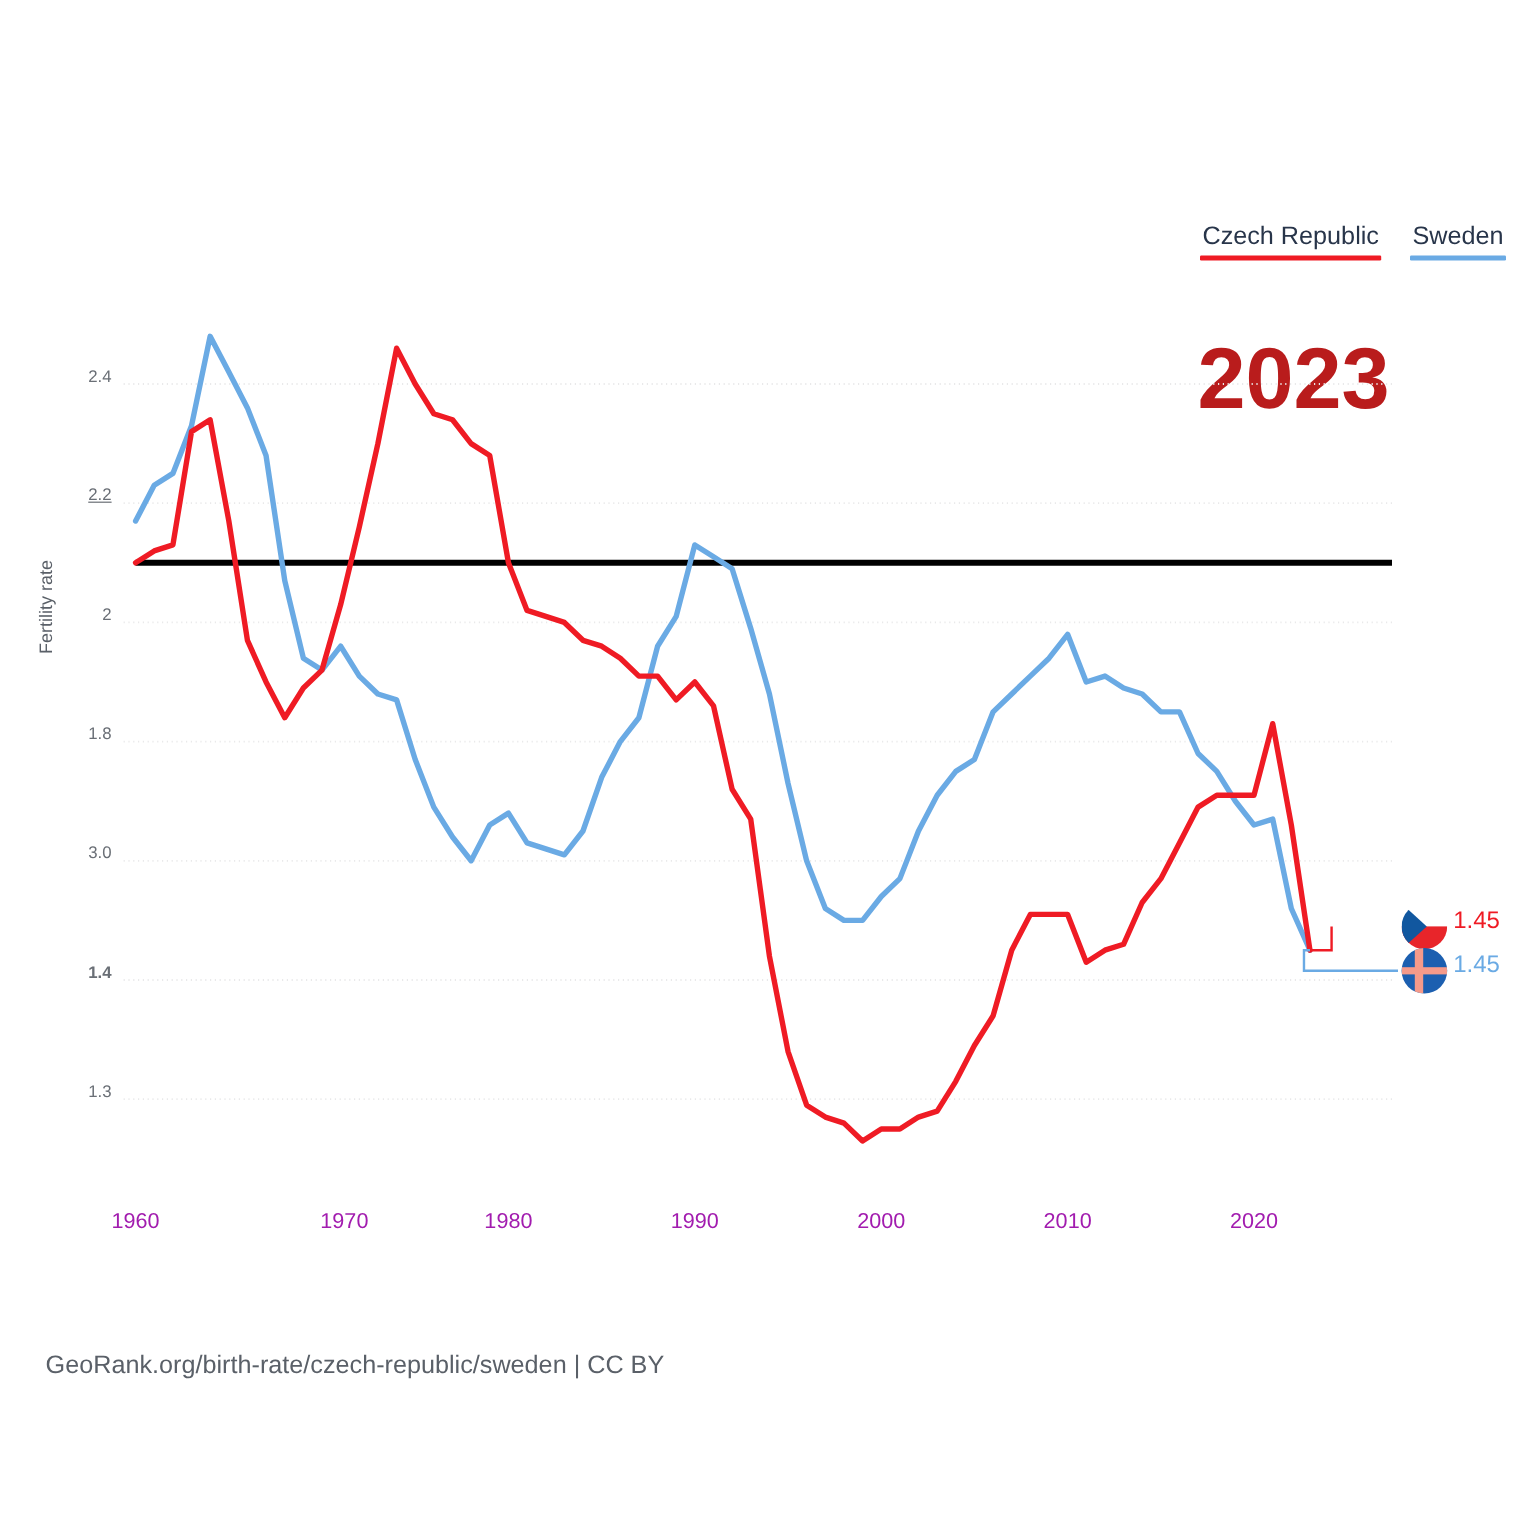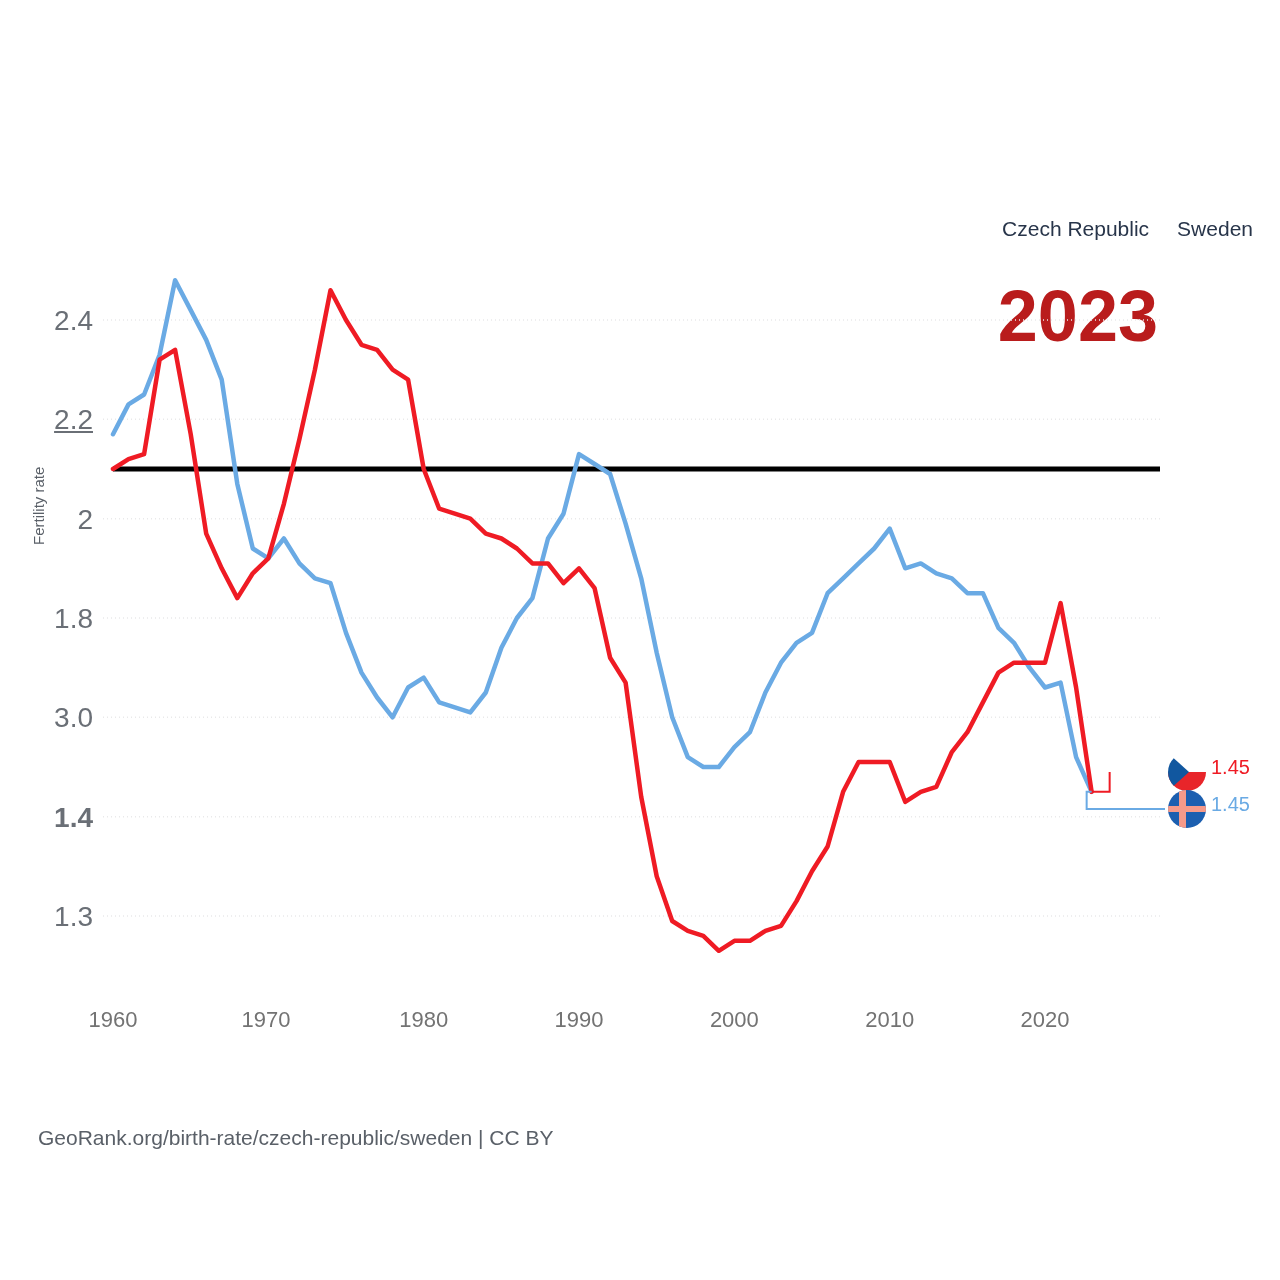--- a/index.html
+++ b/index.html
@@ -10,39 +10,39 @@
   }
   #chart-root{position:absolute;inset:0;}
 
   .title{
     position:absolute;left:28px;top:110px;
     font-size:37px;font-weight:bold;color:#1b2a4a;
     letter-spacing:-0.3px;white-space:nowrap;
   }
 
   .legend{position:absolute;right:25px;top:185px;display:flex;gap:24px;align-items:flex-start;}
-  .legend-item{display:flex;align-items:stretch;margin-top:32px;}
+  .legend-item{display:flex;flex-direction:column;align-items:stretch;}
   .legend-label{font-size:21px;color:#28354a;line-height:1.15;padding:0 2px 4px 2px;white-space:nowrap;}
   .legend-rule{height:4px;border-radius:1px;}
 
   .watermark{
     position:absolute;right:122px;top:275px;
     font-size:72px;font-weight:bold;color:#b91c1c;letter-spacing:0px;
   }
 
   .plot{position:absolute;left:0;top:0;width:1280px;height:1280px;}
 
   .ylabel{
     position:absolute;left:30px;top:545px;
     font-size:15px;color:#5a6068;
     transform:rotate(-90deg);transform-origin:left top;
     white-space:nowrap;
   }
-  .ytick{position:absolute;right:0;width:68px;text-align:right;font-size:28px;color:#6a6f76;}
-  .xtick{position:absolute;top:1007px;width:110px;text-align:center;font-size:22px;color:#737373;}
+  .ytick{position:absolute;right:0;width:68px;text-align:right;font-size:14px;color:#6a6f76;}
+  .xtick{position:absolute;top:1007px;width:110px;text-align:center;font-size:18px;color:#a21caf;}
 
   .endlabel{position:absolute;font-size:20px;white-space:nowrap;}
   .flag{position:absolute;width:38px;height:38px;border-radius:50%;overflow:hidden;}
 
   .flag-cz{background:#ffffff;}
   .flag-cz .cz-bottom{position:absolute;left:0;top:50%;width:100%;height:50%;background:#e8252a;}
   .flag-cz .cz-tri{position:absolute;left:0;top:0;width:0;height:0;
      border-top:19px solid transparent;border-bottom:19px solid transparent;border-left:21px solid #11579f;}
 
   .flag-se{background:#1c5fb0;}
@@ -78,21 +78,21 @@
       <div class="ytick" style="top: 305px; left: 25px;">2.4</div>
       <div class="ytick" style="top: 404.333px; left: 25px; text-decoration: underline;">2.2</div>
       <div class="ytick" style="top: 503.667px; left: 25px;">2</div>
       <div class="ytick" style="top: 603px; left: 25px;">1.8</div>
       <div class="ytick" style="top: 702.333px; left: 25px;">3.0</div>
       <div class="ytick" style="top: 801.667px; left: 25px; font-weight: bold;">1.4</div>
       <div class="ytick" style="top: 901px; left: 25px;">1.3</div>
     </div>
   <div id="xtick-layer">
       <div class="xtick" style="left: 58px;">1960</div>
-      <div class="xtick" style="left: 211px;">1970</div>
+      <div class="xtick" style="left: 197px; text-align: right;">1970</div>
       <div class="xtick" style="left: 368.682px;">1980</div>
       <div class="xtick" style="left: 524.024px;">1990</div>
       <div class="xtick" style="left: 679.365px;">2000</div>
       <div class="xtick" style="left: 834.706px;">2010</div>
       <div class="xtick" style="left: 990.047px;">2020</div>
     </div>
 
   <svg class="plot" id="plot-svg" viewBox="0 0 1280 1280">
     <g id="gridlines">
         <line x1="103" x2="1160" y1="320" y2="320" stroke="#e9e9ea" stroke-width="1.5" stroke-dasharray="1 3"></line>

